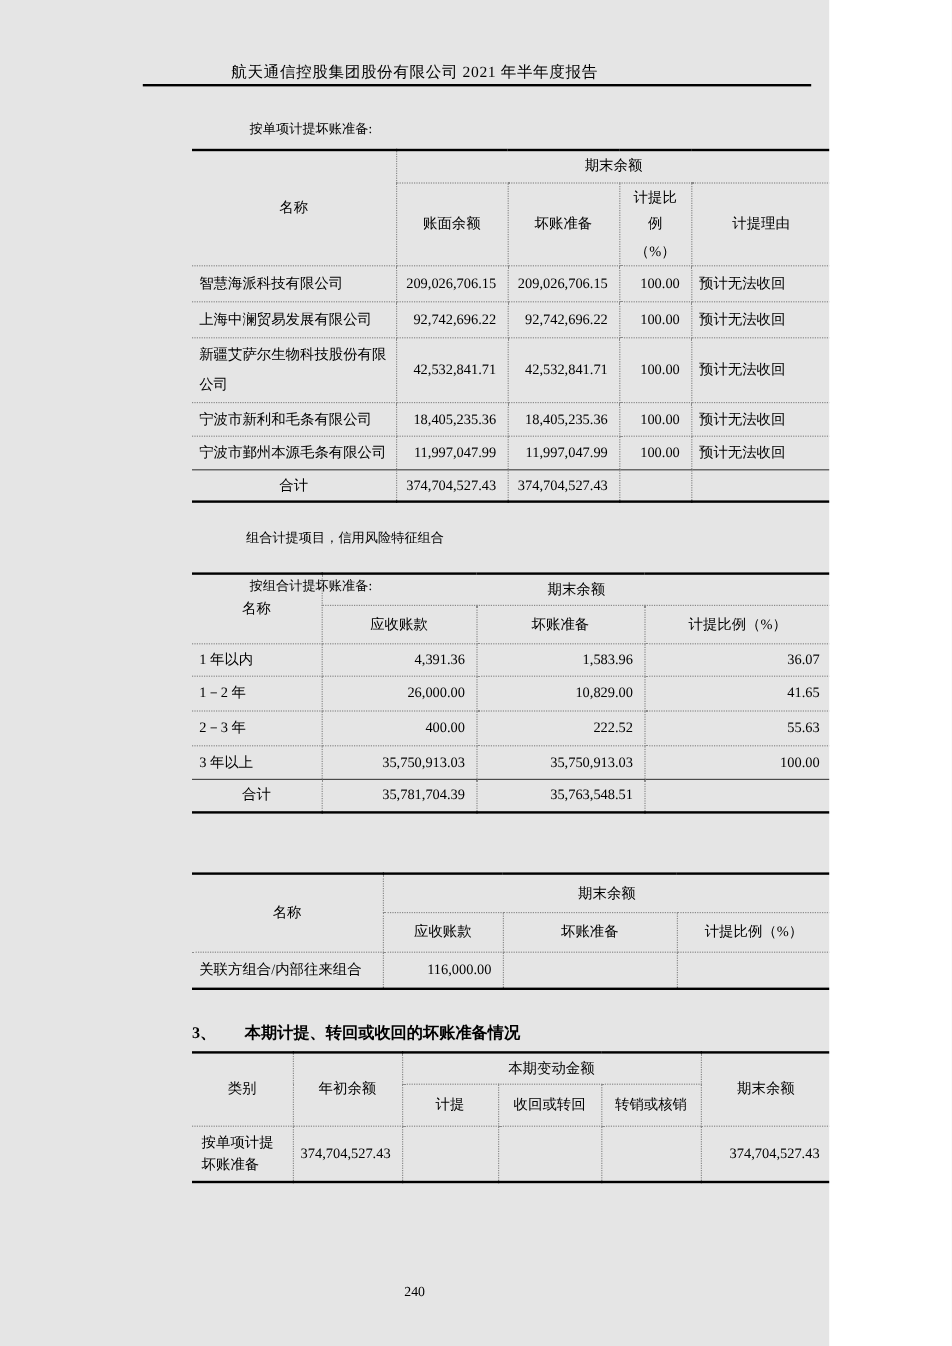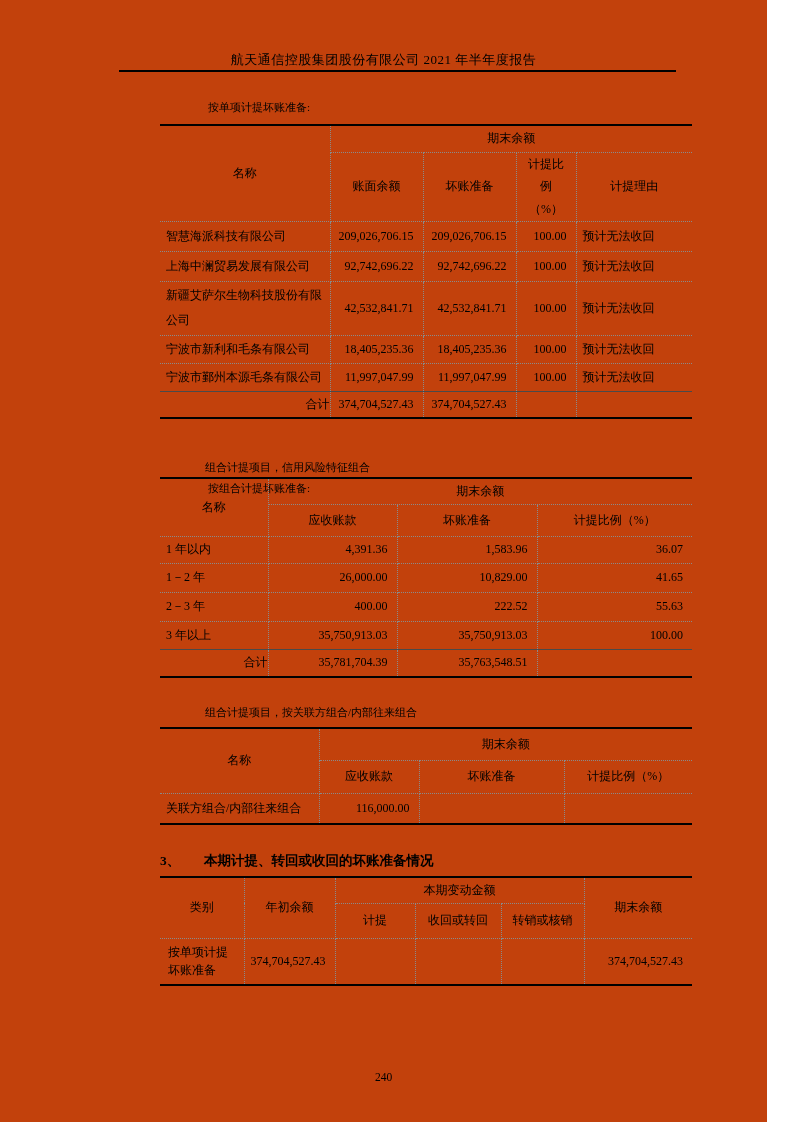--- a/index.html
+++ b/index.html
@@ -1,36 +1,36 @@
 <!DOCTYPE html>
 <html><head>
 <meta charset="utf-8">
 <style>
   * { margin:0; padding:0; box-sizing:border-box; }
   html,body { background:#ffffff; }
   .page {
     position:relative;
-    width:767px; height:1122px;
-    background:#c2410c;
+    width:691px; height:1122px;
+    background:#e5e5e5;
     font-family:"Liberation Serif","DejaVu Serif",serif;
     color:#000;
     overflow:hidden;
   }
   .doc-header {
     position:absolute; top:51px; left:0; width:100%;
     text-align:center; font-size:13px; letter-spacing:0.5px;
   }
   .doc-header-rule {
     position:absolute; top:70px; left:119px; width:557px;
     border-top:2.2px solid #000;
   }
   .sec-title { position:absolute; font-size:11px; white-space:nowrap; }
   #s1-title { top:100px; left:208px; }
   #s2-title { top:436px; left:208px;margin-top:45px; }
-  #s2-subtitle { top:460px; left:205px; }
+  #s2-subtitle { top:441px; left:205px; }
   #s3-title { top:705px; left:205px; }
   #s4-heading { top:852px; left:160px; font-weight:bold; font-size:13.5px; }
   #s4-heading .s4-num { display:inline-block; width:44px; }
 
   table.doc {
     position:absolute; left:160px; width:532px;
     border-collapse:collapse; table-layout:fixed;
     border-top:2.5px solid #000; border-bottom:2.5px solid #000;
     font-size:12px;
   }
@@ -42,21 +42,21 @@
   table.doc th, table.doc td {
     border:1px dotted #8a8a8a;
     font-weight:normal; vertical-align:middle;
     overflow:hidden;
   }
   table.doc tr > *:first-child { border-left:none; }
   table.doc tr > *:last-child  { border-right:none; }
   table.doc th { text-align:center; }
   .lft { text-align:left; padding-left:6px; padding-right:4px; }
   .num { text-align:right; padding-right:9px; }
-  .ctr { text-align:right; }
+  .ctr { text-align:center; }
   .ratio-hdr { padding:0 7px; line-height:1.9; }
   .total-row > * { border-top:1px solid #4a4a4a !important; }
   .hdr-bottom > * { border-bottom:1px solid #6a6a6a; }
   .wrapcell { padding-left:8px; padding-right:8px; text-align:left; line-height:1.5; }
 
   .footer {
     position:absolute; top:1071px; left:0; width:100%;
     text-align:center; font-size:11.5px;
   }
 </style>
@@ -180,21 +180,20 @@
     </tr>
     <tr style="height:28px" class="total-row">
       <td class="ctr">合计</td>
       <td class="num">35,781,704.39</td>
       <td class="num">35,763,548.51</td>
       <td class="num"></td>
     </tr>
   </tbody>
     </table>
 
-  <div class="sec-title" id="s3-title">组合计提项目，按关联方组合/内部往来组合</div>
 
   <table class="doc" id="table3">
     <colgroup>
       <col style="width:159px">
         <col style="width:100px">
         <col style="width:145px">
         <col style="width:128px">
     </colgroup>
     <tbody>
         <tr style="height:32px">

